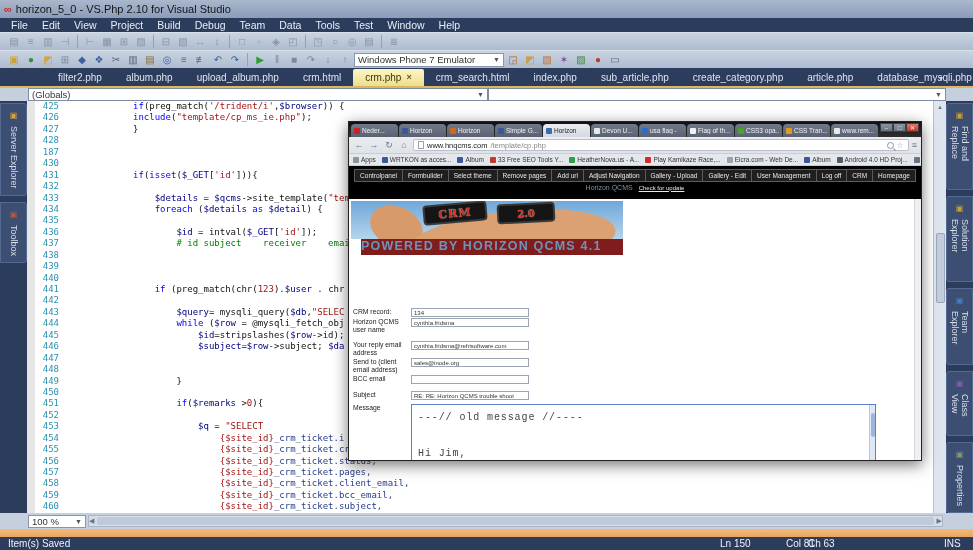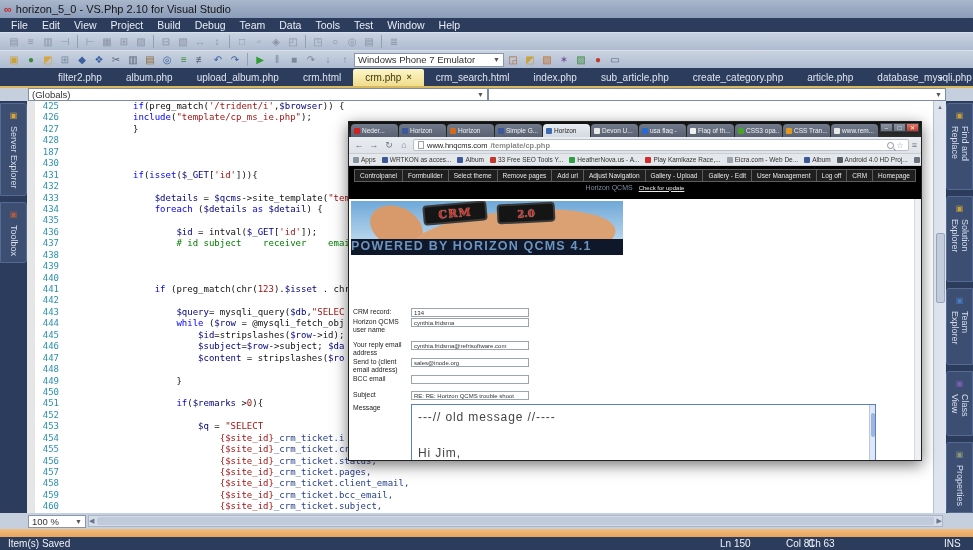--- a/index.html
+++ b/index.html
@@ -68,21 +68,21 @@
   .b-tab .fav { width:6px; height:6px; border-radius:1px; flex:0 0 auto; }
   .b-tab .b-tab-label { font-size:6.5px; color:#f0f2f5; white-space:nowrap; overflow:hidden; }
   .b-tab.active .b-tab-label { color:#222; }
   .b-winctrl { margin-left:auto; display:flex; align-self:flex-start; }
   .wc { width:13px; height:9px; font-size:6px; line-height:8px; text-align:center; color:#fff; background:linear-gradient(#8a93a2,#6b7380); border:1px solid #3a3f48; }
   .wc.close { background:linear-gradient(#e07a6a,#c0392b); }
   .b-toolbar { height:17px; background:linear-gradient(#e9ecf0,#dfe3e8); display:flex; align-items:center; padding:0 4px; gap:3px; border-bottom:1px solid #c8cdd4; }
   .b-nav-ico { font-size:9px; color:#6b7380; width:12px; text-align:center; }
   .urlbox { flex:1; height:12px; background:#fff; border:1px solid #b9bfc8; border-radius:2px; display:flex; align-items:center; padding:0 4px; gap:3px; font-size:7.5px; }
   .url-doc { width:6px; height:8px; border:1px solid #9aa2ad; background:#fff; }
-  .url-domain { color:#222; } .url-path { color:#888;font-weight:bold; }
+  .url-domain { color:#222; } .url-path { color:#888; }
   .i-mag { width:7px; height:7px; border:1.2px solid #8a93a0; border-radius:50%; position:relative; margin-left:auto; }
   .i-mag::after { content:""; position:absolute; width:3px; height:1.2px; background:#8a93a0; transform:rotate(45deg); left:5px; top:6px; }
   .url-star { color:#9aa2ad; font-size:8px; }
   .b-menu-ico { color:#6b7380; font-size:9px; font-weight:bold; }
   .b-bookmarks { height:12px; background:#e4e7eb; display:flex; align-items:center; padding:0 4px; gap:6px; border-bottom:1px solid #c8cdd4; overflow:hidden; }
   .bm { display:flex; align-items:center; gap:2px; font-size:6.5px; color:#333; white-space:nowrap; }
   .bm .fav { width:6px; height:6px; border-radius:1px; }
 
   .b-page { height:calc(100% - 44px); background:#fff; position:relative; overflow:hidden; }
   .p-header { height:33px; background:#000; display:flex; flex-direction:column; align-items:center; }
@@ -93,30 +93,30 @@
   .p-brand { color:#7f8ea2; font-size:7px; }
   .p-update { color:#e8e8e8; font-size:6px; text-decoration:underline; }
 
   .banner { position:absolute; left:2px; top:35px; width:272px; }
   .banner-img { height:38px; background:linear-gradient(#6fa8d8,#b5d4ec); position:relative; overflow:hidden; }
   .face { position:absolute; left:55px; top:10px; width:210px; height:60px; background:#dba173; border-radius:50%; transform:rotate(-6deg); }
   .hand { position:absolute; left:18px; top:6px; width:55px; height:40px; background:#d89a6b; border-radius:50%; transform:rotate(25deg); }
   .lens { position:absolute; top:2px; height:20px; background:#151515; border:2px solid #3a3a3a; border-radius:4px; display:flex; align-items:center; justify-content:center; font-family:"DejaVu Serif", serif; font-weight:bold; color:#cc2b20; text-shadow:0 0 1px #fff; }
   .lens-left { left:72px; width:64px; transform:rotate(-5deg); font-size:11px; letter-spacing:1px; }
   .lens-right { left:146px; width:58px; transform:rotate(-3deg); font-size:10px; }
-  .banner-caption { height:16px; background:#0f172a; font-size:12.5px; font-weight:bold; color:#6d94bc; letter-spacing:1.2px; line-height:15px; white-space:nowrap; }
+  .banner-caption { height:16px; background:#7f1d1d; font-size:12.5px; font-weight:bold; color:#6d94bc; letter-spacing:1.2px; line-height:15px; white-space:nowrap;margin-left:10px; }
 
   .crm-form { position:absolute; left:4px; top:142px; width:560px; }
   .f-row { display:flex; margin-bottom:1px; }
   .f-row.gap { margin-top:7px; }
   .f-label { width:58px; font-size:6.8px; color:#222; line-height:8px; flex:0 0 auto; }
   .f-input { width:118px; height:9px; border:1px solid #9aa5b1; background:#fff; font-size:6px; color:#333; padding:0 2px; line-height:8px; overflow:hidden; white-space:nowrap; }
   .msg-row { display:flex; margin-top:4px; }
   .msg-box { width:465px; height:97px; border:1px solid #5b7fc4; background:#fff; padding:8px 2px 2px 6px; position:relative; overflow:hidden; }
-  .msg-line { font-family:Liberation Sans, sans-serif; font-size:12px; letter-spacing:0.9px; line-height:9px; color:#444; white-space:nowrap; min-height:9px; }
+  .msg-line { font-family:Liberation Mono, monospace; font-size:10px; letter-spacing:0.9px; line-height:9px; color:#444; white-space:nowrap; min-height:9px; }
   .msg-scroll { position:absolute; right:0; top:0; bottom:0; width:6px; background:#dfe8f6; border-left:1px solid #b9c8e0; }
   .msg-scroll .thumb { width:4px; height:24px; background:#9db6dd; margin:8px auto 0; border-radius:2px; }
   .p-scrollbar { position:absolute; right:0; top:33px; bottom:0; width:7px; background:#eef0f3; border-left:1px solid #d5d9de; }
 </style>
 </head>
 <body>
 
 <div class="titlebar">
   <span class="title-icon">∞</span>
   <span>horizon_5_0 - VS.Php 2.10 for Visual Studio</span>
@@ -275,27 +275,27 @@
         <div class="cl"><span class="ln">431</span><span class="ct"><span>            </span><span class="tk-k">if</span><span class="tk-b">(</span><span class="tk-k">isset</span><span class="tk-b">(</span><span class="tk-v">$_GET</span><span class="tk-b">[</span><span class="tk-s">'id'</span><span class="tk-b">])){</span></span></div>
         <div class="cl"><span class="ln">432</span><span class="ct"></span></div>
         <div class="cl"><span class="ln">433</span><span class="ct"><span>                </span><span class="tk-v">$details</span><span class="tk-b"> = </span><span class="tk-v">$qcms</span><span class="tk-b">-&gt;site_template(</span><span class="tk-s">"templa</span></span></div>
         <div class="cl"><span class="ln">434</span><span class="ct"><span>                </span><span class="tk-k">foreach</span><span class="tk-b"> (</span><span class="tk-v">$details</span><span class="tk-k"> as </span><span class="tk-v">$detail</span><span class="tk-b">) {</span></span></div>
         <div class="cl"><span class="ln">435</span><span class="ct"></span></div>
         <div class="cl"><span class="ln">436</span><span class="ct"><span>                    </span><span class="tk-v">$id</span><span class="tk-b"> = intval(</span><span class="tk-v">$_GET</span><span class="tk-b">[</span><span class="tk-s">'id'</span><span class="tk-b">]);</span></span></div>
         <div class="cl"><span class="ln">437</span><span class="ct"><span>                    </span><span class="tk-c"># id subject    receiver    email</span></span></div>
         <div class="cl"><span class="ln">438</span><span class="ct"></span></div>
         <div class="cl"><span class="ln">439</span><span class="ct"></span></div>
         <div class="cl"><span class="ln">440</span><span class="ct"></span></div>
-        <div class="cl"><span class="ln">441</span><span class="ct"><span>                </span><span class="tk-k">if</span><span class="tk-b"> (preg_match(chr(</span><span class="tk-s">123</span><span class="tk-b">).</span><span class="tk-v">$isset</span><span class="tk-b"> . chr</span></span></div>
+        <div class="cl"><span class="ln">441</span><span class="ct"><span>                </span><span class="tk-k">if</span><span class="tk-b"> (preg_match(chr(</span><span class="tk-s">123</span><span class="tk-b">).</span><span class="tk-v">$user</span><span class="tk-b"> . chr</span></span></div>
         <div class="cl"><span class="ln">442</span><span class="ct"></span></div>
         <div class="cl"><span class="ln">443</span><span class="ct"><span>                    </span><span class="tk-v">$query</span><span class="tk-b">= mysqli_query(</span><span class="tk-v">$db</span><span class="tk-b">,</span><span class="tk-s">"SELEC</span></span></div>
         <div class="cl"><span class="ln">444</span><span class="ct"><span>                    </span><span class="tk-k">while</span><span class="tk-b"> (</span><span class="tk-v">$row</span><span class="tk-b"> = @mysqli_fetch_obj</span></span></div>
         <div class="cl"><span class="ln">445</span><span class="ct"><span>                        </span><span class="tk-v">$id</span><span class="tk-b">=stripslashes(</span><span class="tk-v">$row</span><span class="tk-b">-&gt;id);</span></span></div>
         <div class="cl"><span class="ln">446</span><span class="ct"><span>                        </span><span class="tk-v">$subject</span><span class="tk-b">=</span><span class="tk-v">$row</span><span class="tk-b">-&gt;subject; </span><span class="tk-v">$da</span></span></div>
-        <div class="cl"><span class="ln">447</span><span class="ct"><span>                        </span><span class="tk-v">$content</span><span class="tk-b"> = stripslashes(</span><span class="tk-v">$ro</span></span></div>
+        <div class="cl"><span class="ln">447</span></div>
         <div class="cl"><span class="ln">448</span><span class="ct"></span></div>
         <div class="cl"><span class="ln">449</span><span class="ct"><span>                    </span><span class="tk-b">}</span></span></div>
         <div class="cl"><span class="ln">450</span><span class="ct"></span></div>
         <div class="cl"><span class="ln">451</span><span class="ct"><span>                    </span><span class="tk-k">if</span><span class="tk-b">(</span><span class="tk-v">$remarks</span><span class="tk-b"> &gt;</span><span class="tk-s">0</span><span class="tk-b">){</span></span></div>
         <div class="cl"><span class="ln">452</span><span class="ct"></span></div>
         <div class="cl"><span class="ln">453</span><span class="ct"><span>                        </span><span class="tk-v">$q</span><span class="tk-b"> = </span><span class="tk-s">"SELECT</span></span></div>
         <div class="cl"><span class="ln">454</span><span class="ct"><span>                            </span><span class="tk-s">{$site_id}</span><span class="tk-t">_crm_ticket.i</span></span></div>
         <div class="cl"><span class="ln">455</span><span class="ct"><span>                            </span><span class="tk-s">{$site_id}</span><span class="tk-t">_crm_ticket.crm_id,</span></span></div>
         <div class="cl"><span class="ln">456</span><span class="ct"><span>                            </span><span class="tk-s">{$site_id}</span><span class="tk-t">_crm_ticket.status,</span></span></div>
         <div class="cl"><span class="ln">457</span><span class="ct"><span>                            </span><span class="tk-s">{$site_id}</span><span class="tk-t">_crm_ticket.pages,</span></span></div>

